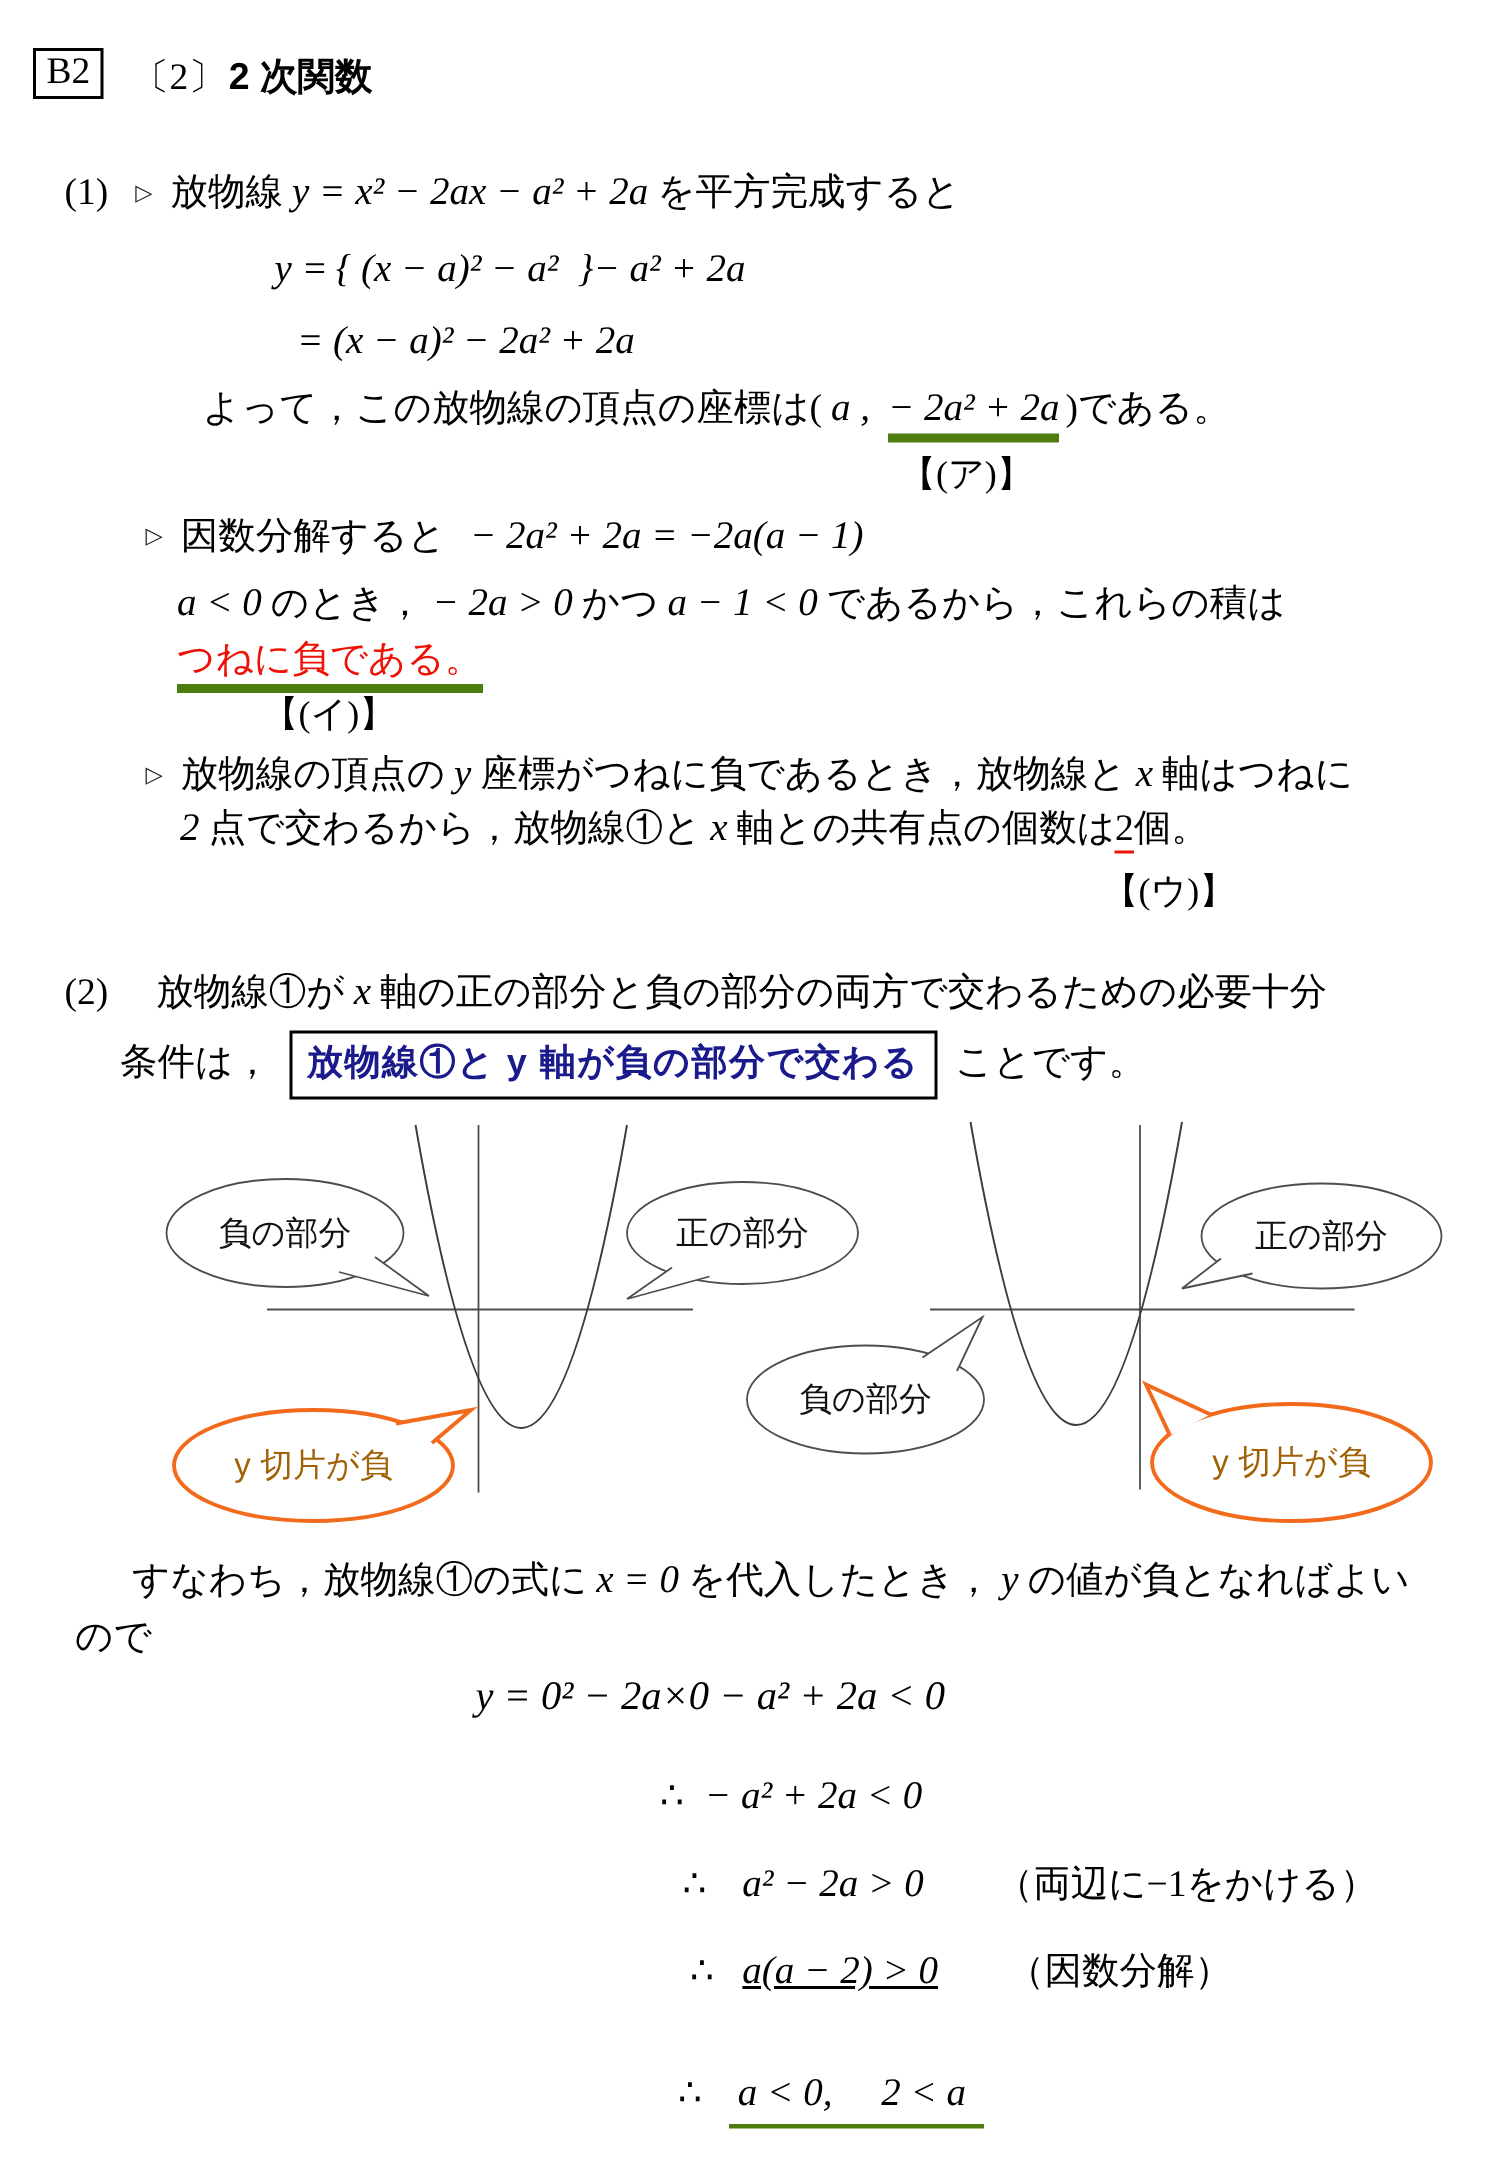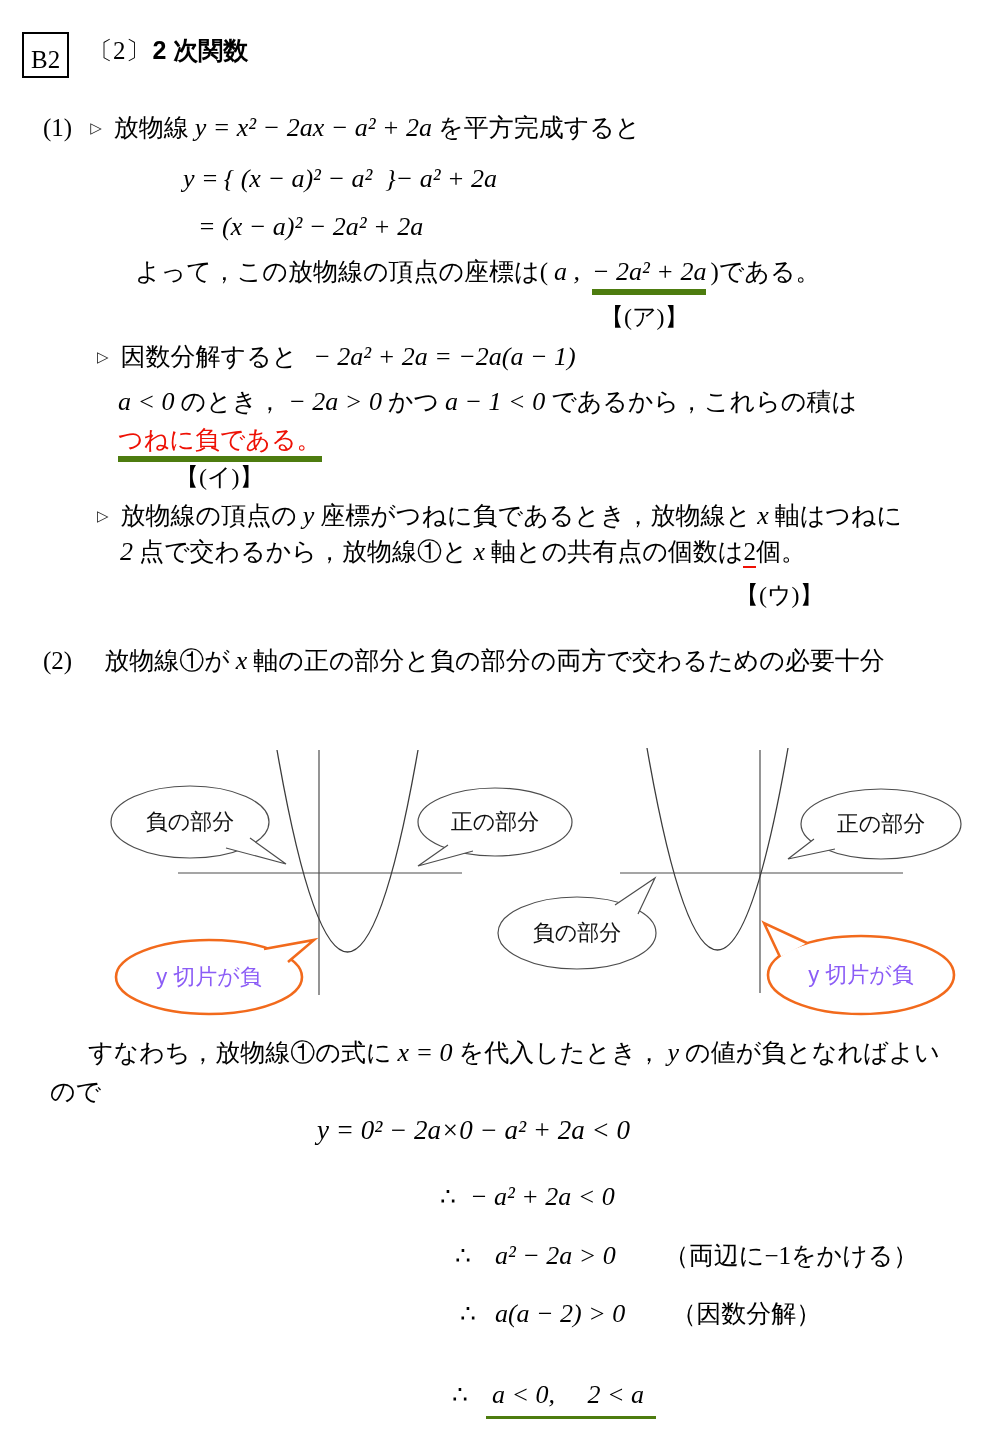--- a/index.html
+++ b/index.html
@@ -14,34 +14,34 @@
   .bold { font-weight:bold; }
   .navy { color:#1a1a8c; }
   .red { color:#ee1105; }
   .u-red { border-bottom:6px solid #4d7c0f; padding-bottom:3px; }
   .u-red-tight { border-bottom:2.5px solid #ee1105; padding-bottom:1px; }
   .ans { font-size:24px; }
   .bullet { font-size:15px; margin-right:12px; vertical-align:3px; color:#222; }
   .label1 { margin-right:18px; }
   .badge {
     position:absolute; left:22px; top:32px; border:2px solid #000;
-    font-size:25px; padding:12px 7px 2px 7px;
+    font-size:25px; padding:0px 7px 2px 7px;
   }
   .title { position:absolute; left:88px; top:34px; font-size:25px; }
   .title .num { font-family:"Liberation Serif", serif; font-weight:normal; margin-right:2px; }
   .cond-box {
     display:inline-block; border:2px solid #000; padding:5px 10px 7px 10px;
     margin:0 12px; font-size:24px; letter-spacing:1px;
   }
   .bubble-label {
     position:absolute; transform:translate(-50%,-50%);
     font-family:"Liberation Sans", sans-serif; font-size:22px; color:#111;
     white-space:nowrap;
   }
-  .bubble-label.navy { color:#8b5cf6; }
+  .bubble-label.navy { color:#a16207; }
   svg.diagram { position:absolute; left:80px; top:735px; }
   .note { font-size:25px; }
 </style>
 </head>
 <body>
 
 <div class="page">
 
   <div class="badge">B2</div>
   <div class="title">
@@ -87,20 +87,23 @@
   <div class="line mixed" style="left:120px; top:536px;">
     <span class="m" style="margin-left:0;">2</span><span>点で交わるから，放物線①と</span><span class="m">x</span><span>軸との共有点の個数は</span><span class="u-red-tight">2</span><span>個。</span>
   </div>
 
   <div class="line ans" style="left:735px; top:580px;">【(ウ)】</div>
 
   <div class="line mixed" style="left:43px; top:645px;">
     <span class="label1" style="margin-right:32px;">(2)</span><span>放物線①が</span><span class="m">x</span><span>軸の正の部分と負の部分の両方で交わるための必要十分</span>
   </div>
 
+  <div class="line" style="left:80px; top:687px;">
+    <span>条件は，</span><span class="cond-box gothic bold navy">放物線①と y 軸が負の部分で交わる</span><span>ことです。</span>
+  </div>
 
   <svg class="diagram" width="900" height="295" viewBox="80 735 900 295">
 
     <g stroke="#4d4d4d" stroke-width="1.2" fill="none">
       <line x1="178" y1="873" x2="462" y2="873"></line>
       <line x1="319" y1="750" x2="319" y2="995"></line>
     </g>
     <path d="M277,750 Q347.5,1154 418,750" fill="none" stroke="#3c3c3c" stroke-width="1.3"></path>
 
     <g stroke="#4d4d4d" stroke-width="1.2" fill="none">
@@ -163,20 +166,20 @@
 
   <div class="line" style="left:440px; top:1181px;text-align:center;">
     <span>∴</span><span class="m" style="margin-left:14px;">− a² + 2a &lt; 0</span>
   </div>
 
   <div class="line" style="left:455px; top:1240px;">
     <span>∴</span><span class="m" style="margin-left:24px;">a² − 2a &gt; 0</span><span class="note" style="margin-left:48px;">（両辺に−1をかける）</span>
   </div>
 
   <div class="line" style="left:460px; top:1298px;">
-    <span>∴</span><span class="m" style="margin-left:19px;">a(a − 2) &gt; 0</span><span class="note" style="margin-left:46px;text-align:right;">（因数分解）</span>
+    <span>∴</span><span class="m" style="margin-left:19px;text-decoration:underline;">a(a − 2) &gt; 0</span><span class="note" style="margin-left:46px;text-align:right;">（因数分解）</span>
   </div>
 
   <div class="line" style="left:452px; top:1357px;margin-top:22px;">
     <span>∴</span><span class="m u-red" style="margin-left:18px; padding-bottom:7px; padding-left:6px; padding-right:12px; border-bottom-width:3.5px;">a &lt; 0,  2 &lt; a</span>
   </div>
 
 </div>
 
 </body></html>

